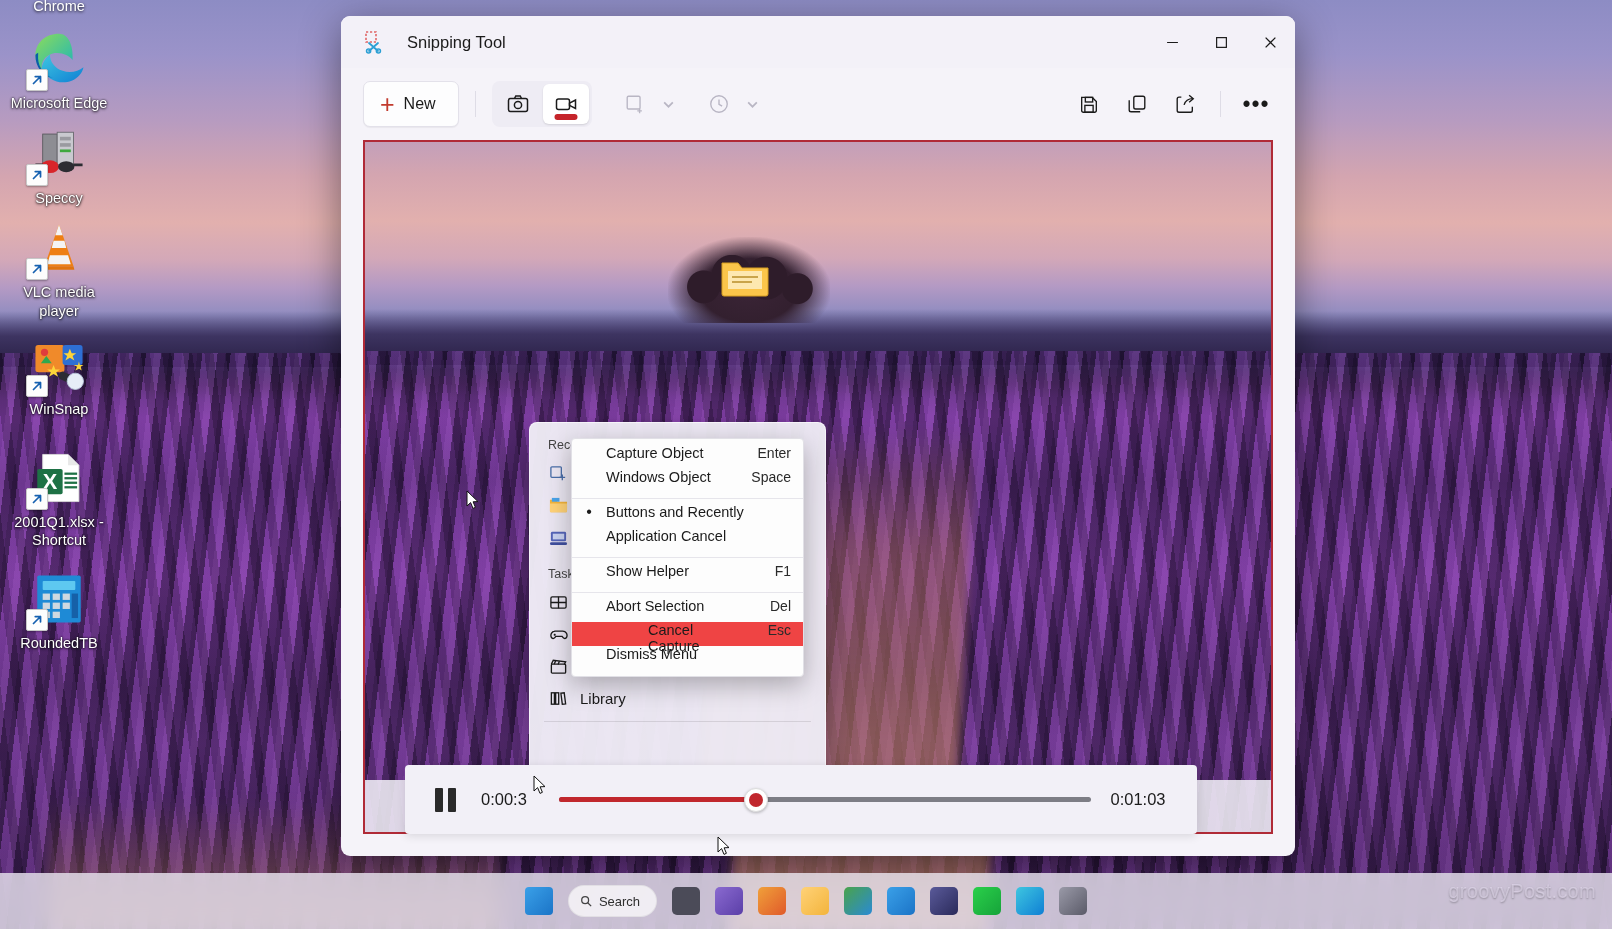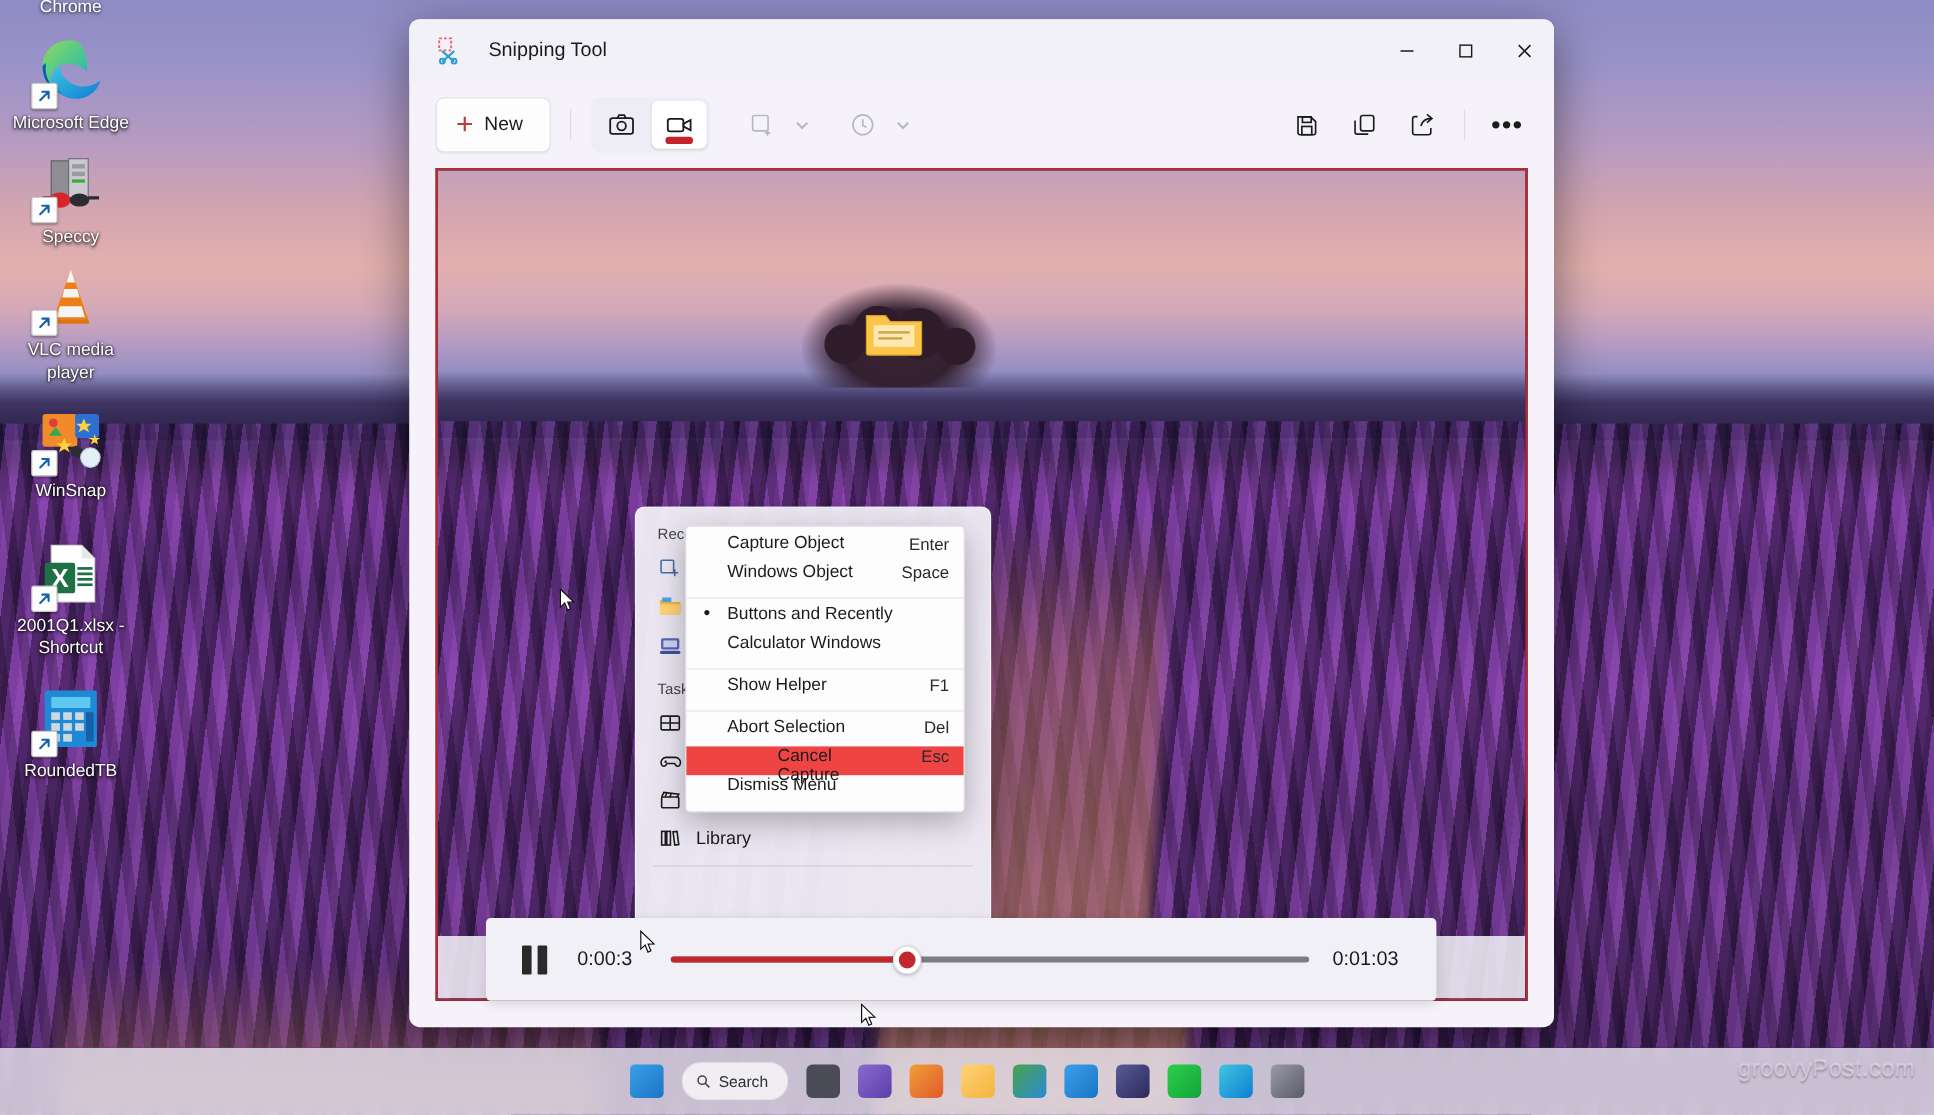--- a/index.html
+++ b/index.html
@@ -733,21 +733,21 @@
             <span class="ctx-accel">Space</span>
           </div>
           <div class="ctx-divider"></div>
           <div class="ctx-item">
             <span class="ctx-bullet">•</span>
             <span class="ctx-label">Buttons and Recently</span>
             <span class="ctx-accel"></span>
           </div>
           <div class="ctx-item">
             <span class="ctx-bullet"></span>
-            <span class="ctx-label">Calculator Windows</span>
+            <span class="ctx-label">Application Cancel</span>
             <span class="ctx-accel"></span>
           </div>
           <div class="ctx-divider"></div>
           <div class="ctx-item">
             <span class="ctx-bullet"></span>
             <span class="ctx-label">Show Helper</span>
             <span class="ctx-accel">F1</span>
           </div>
           <div class="ctx-divider"></div>
           <div class="ctx-item">

